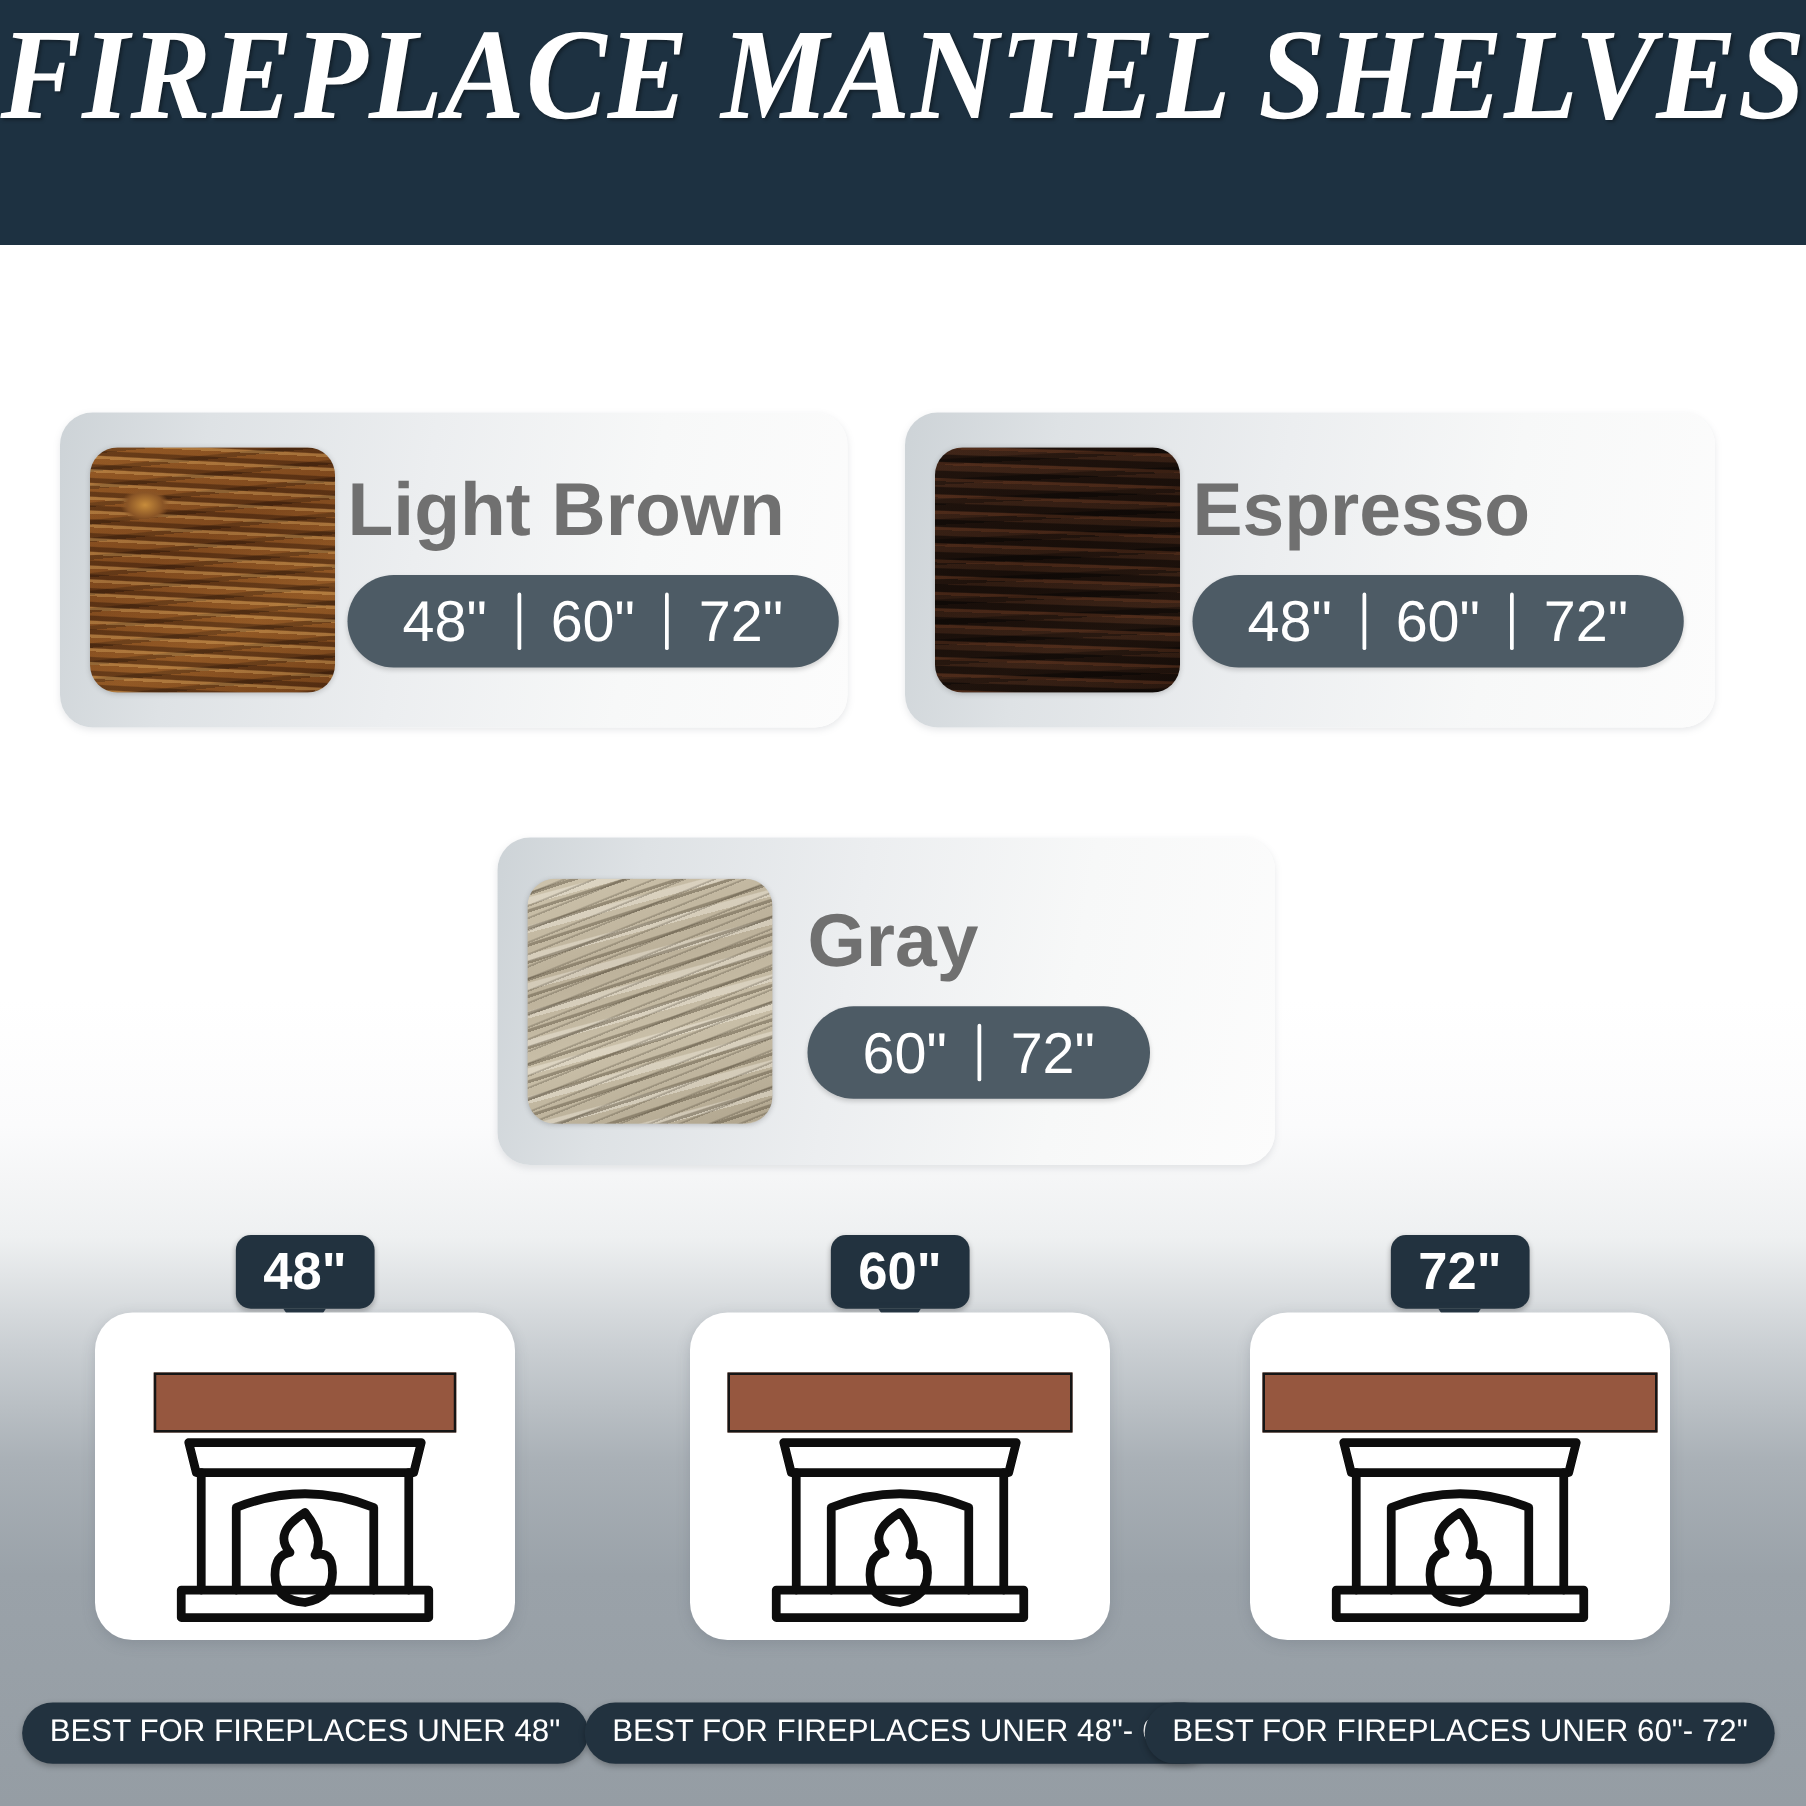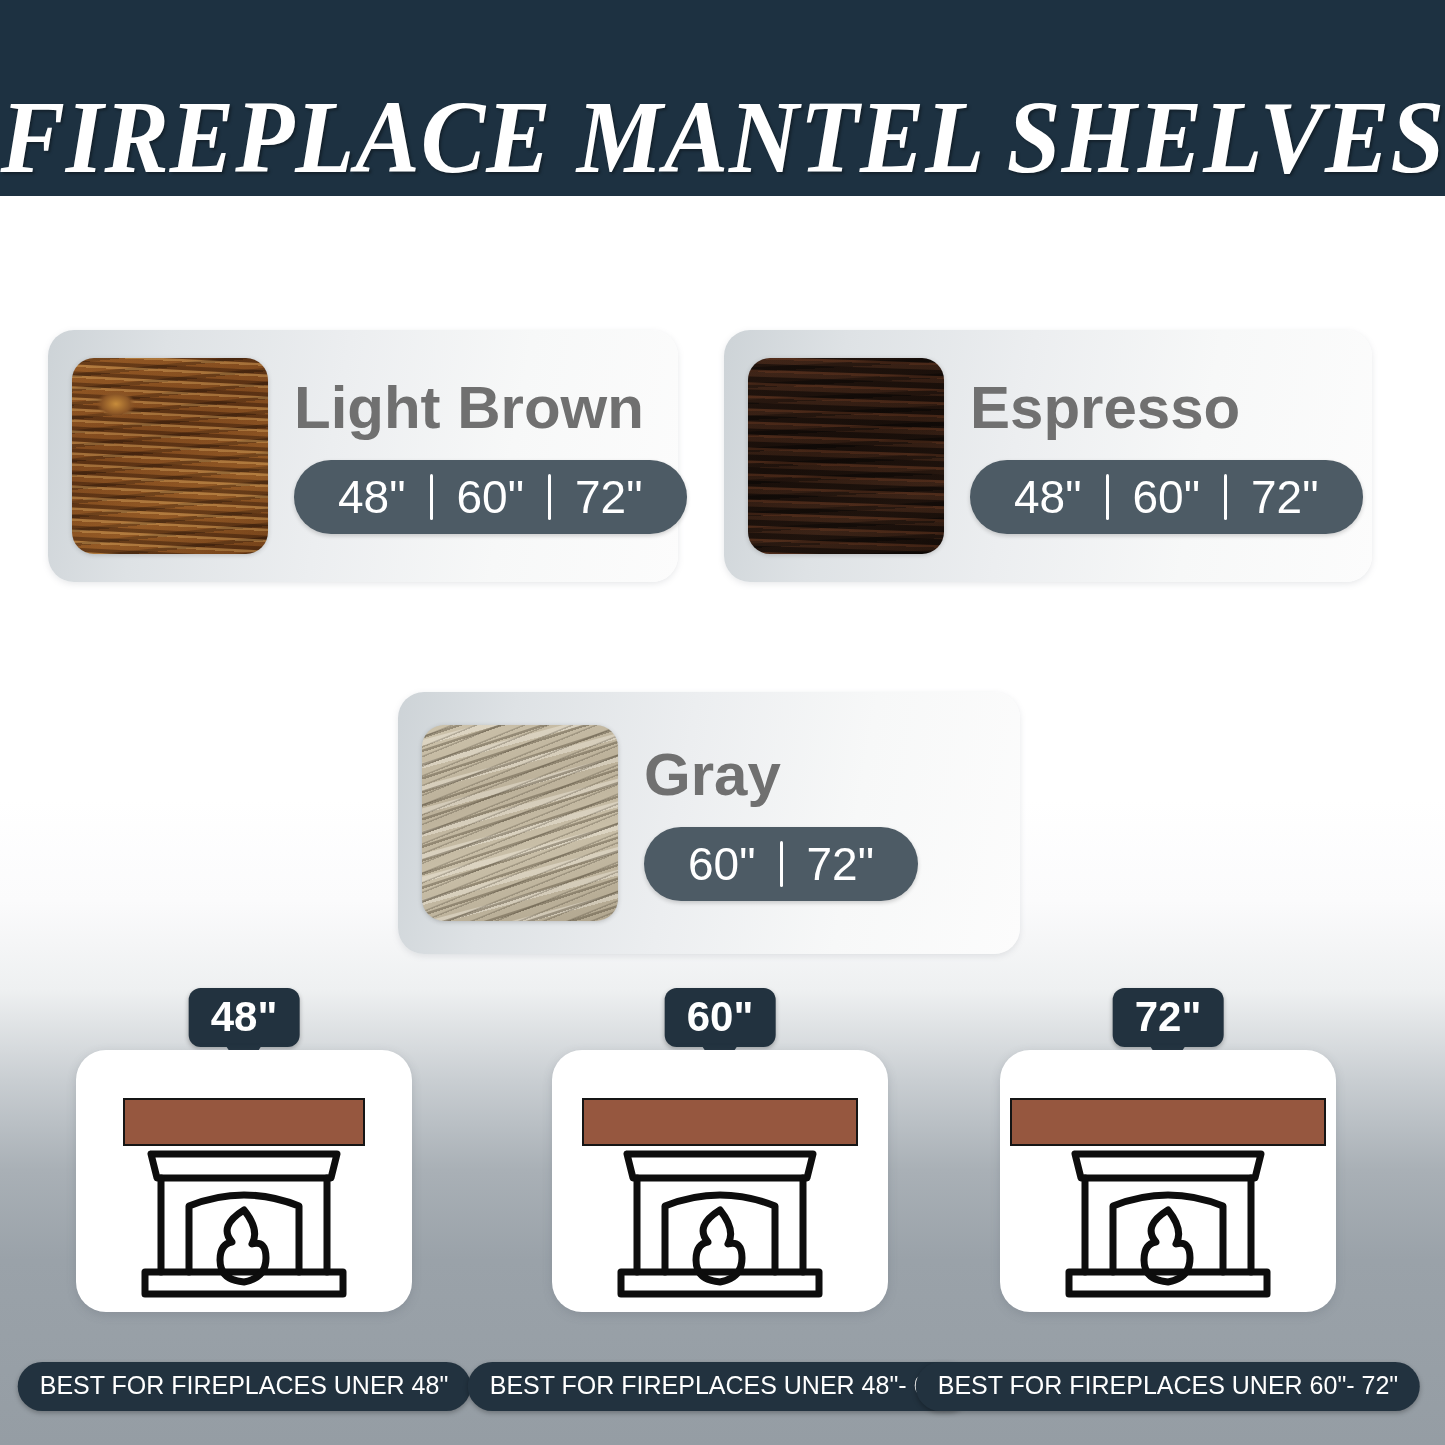--- a/index.html
+++ b/index.html
@@ -14,21 +14,21 @@
       #ffffff 0px, #ffffff 800px,
       #fbfbfc 900px, #eef0f1 990px,
       #c9ced2 1080px, #a9b0b6 1170px,
       #9aa2a9 1260px, #959da4 1445px);
   }
 
   
   .header{
     position:absolute;left:0;top:0;width:1445px;height:196px;
     background:#1d3141;
-    display:flex;align-items:flex-end;justify-content:center;
+    display:flex;align-items:flex-start;justify-content:center;
   }
   .header-title{
     font-family:"Liberation Serif", serif;
     font-style:italic;font-weight:bold;
     font-size:104px;color:#ffffff;
     letter-spacing:1px;
     transform:scaleX(0.93);
     white-space:nowrap;
     text-shadow:2px 2px 3px rgba(0,0,0,.35);
   }
@@ -36,21 +36,21 @@
   
   .swatch-card{
     position:absolute;
     border-radius:26px;
     background:linear-gradient(100deg,#cdd3d7 0%,#dee2e5 18%,#eceef0 45%,#f7f8f8 72%,#fcfcfc 100%);
     box-shadow:0 2px 6px rgba(120,130,140,.18);
     display:flex;align-items:center;
   }
   .card-a{left:48px; top:330px; width:630px; height:252px;}
   .card-b{left:724px;top:330px; width:648px; height:252px;}
-  .card-c{left:398px;top:692px; width:622px; height:262px;}
+  .card-c{left:398px;top:670px; width:622px; height:262px;gap:18px;}
 
   .swatch{
     width:196px;height:196px;border-radius:22px;
     margin-left:24px;flex:0 0 auto;
     box-shadow:0 1px 4px rgba(60,60,60,.25);
     background-repeat:no-repeat;
   }
   
   .sw-lightbrown{
     background-color:#7b4420;
@@ -87,21 +87,21 @@
         rgba(205,196,176,.0) 3px, rgba(205,196,176,.0) 13px),
       repeating-linear-gradient(-22deg,
         rgba(60,52,38,.26) 0px, rgba(60,52,38,.26) 1px,
         rgba(0,0,0,0) 2px, rgba(0,0,0,0) 9px),
       repeating-linear-gradient(-15deg,
         rgba(255,250,240,.35) 0px, rgba(255,250,240,.35) 5px,
         rgba(0,0,0,0) 6px, rgba(0,0,0,0) 22px),
       linear-gradient(165deg,#cdc3ac 0%,#bcb19a 35%,#c9bfa8 62%,#b0a58e 100%);
   }
 
-  .card-body{margin-left:26px;display:flex;flex-direction:column;justify-content:center;}
+  .card-body{margin-left:10px;display:flex;flex-direction:column;justify-content:center;}
   .card-label{
     font-size:60px;font-weight:bold;color:#707070;
     line-height:1.0;margin-bottom:22px;white-space:nowrap;
   }
   .size-pill{
     display:inline-flex;align-items:center;
     background:#4d5b65;color:#ffffff;
     border-radius:999px;
     height:74px;padding:0 30px;
     font-size:46px;font-weight:normal;

